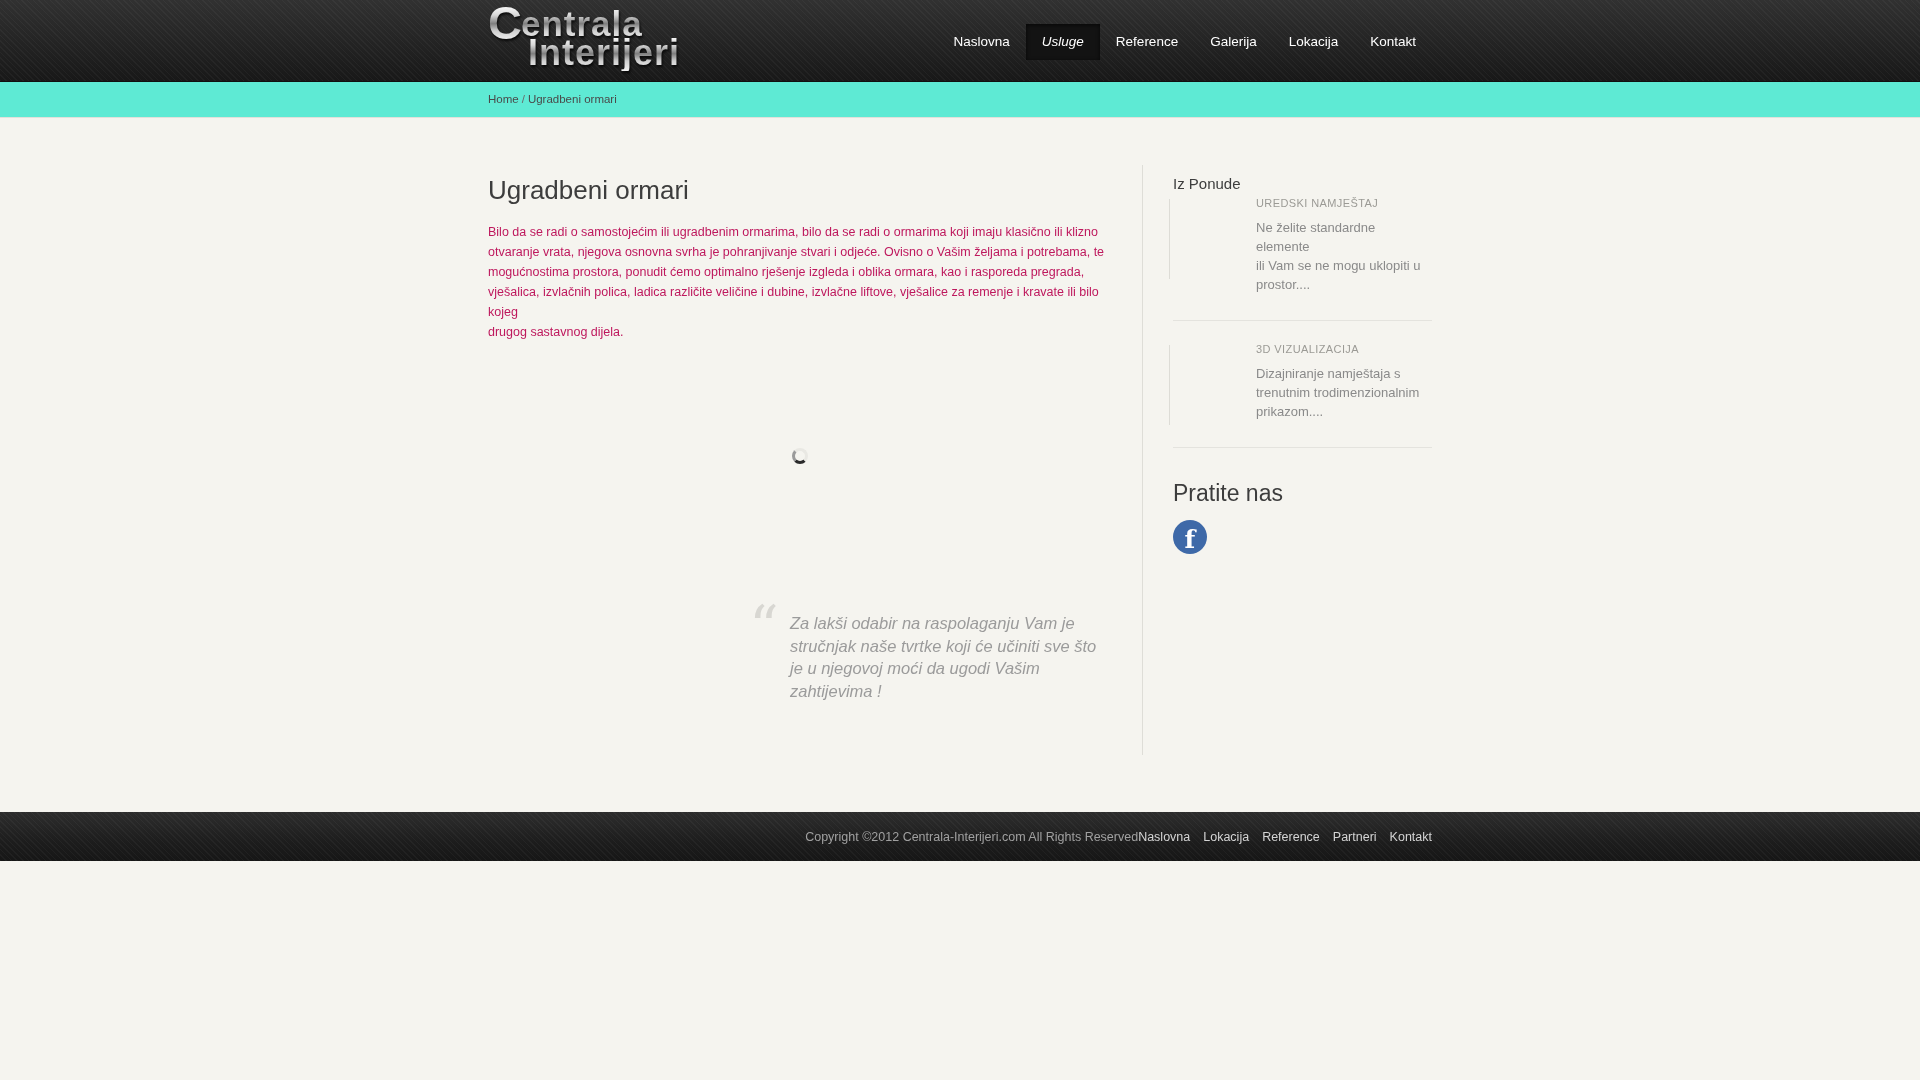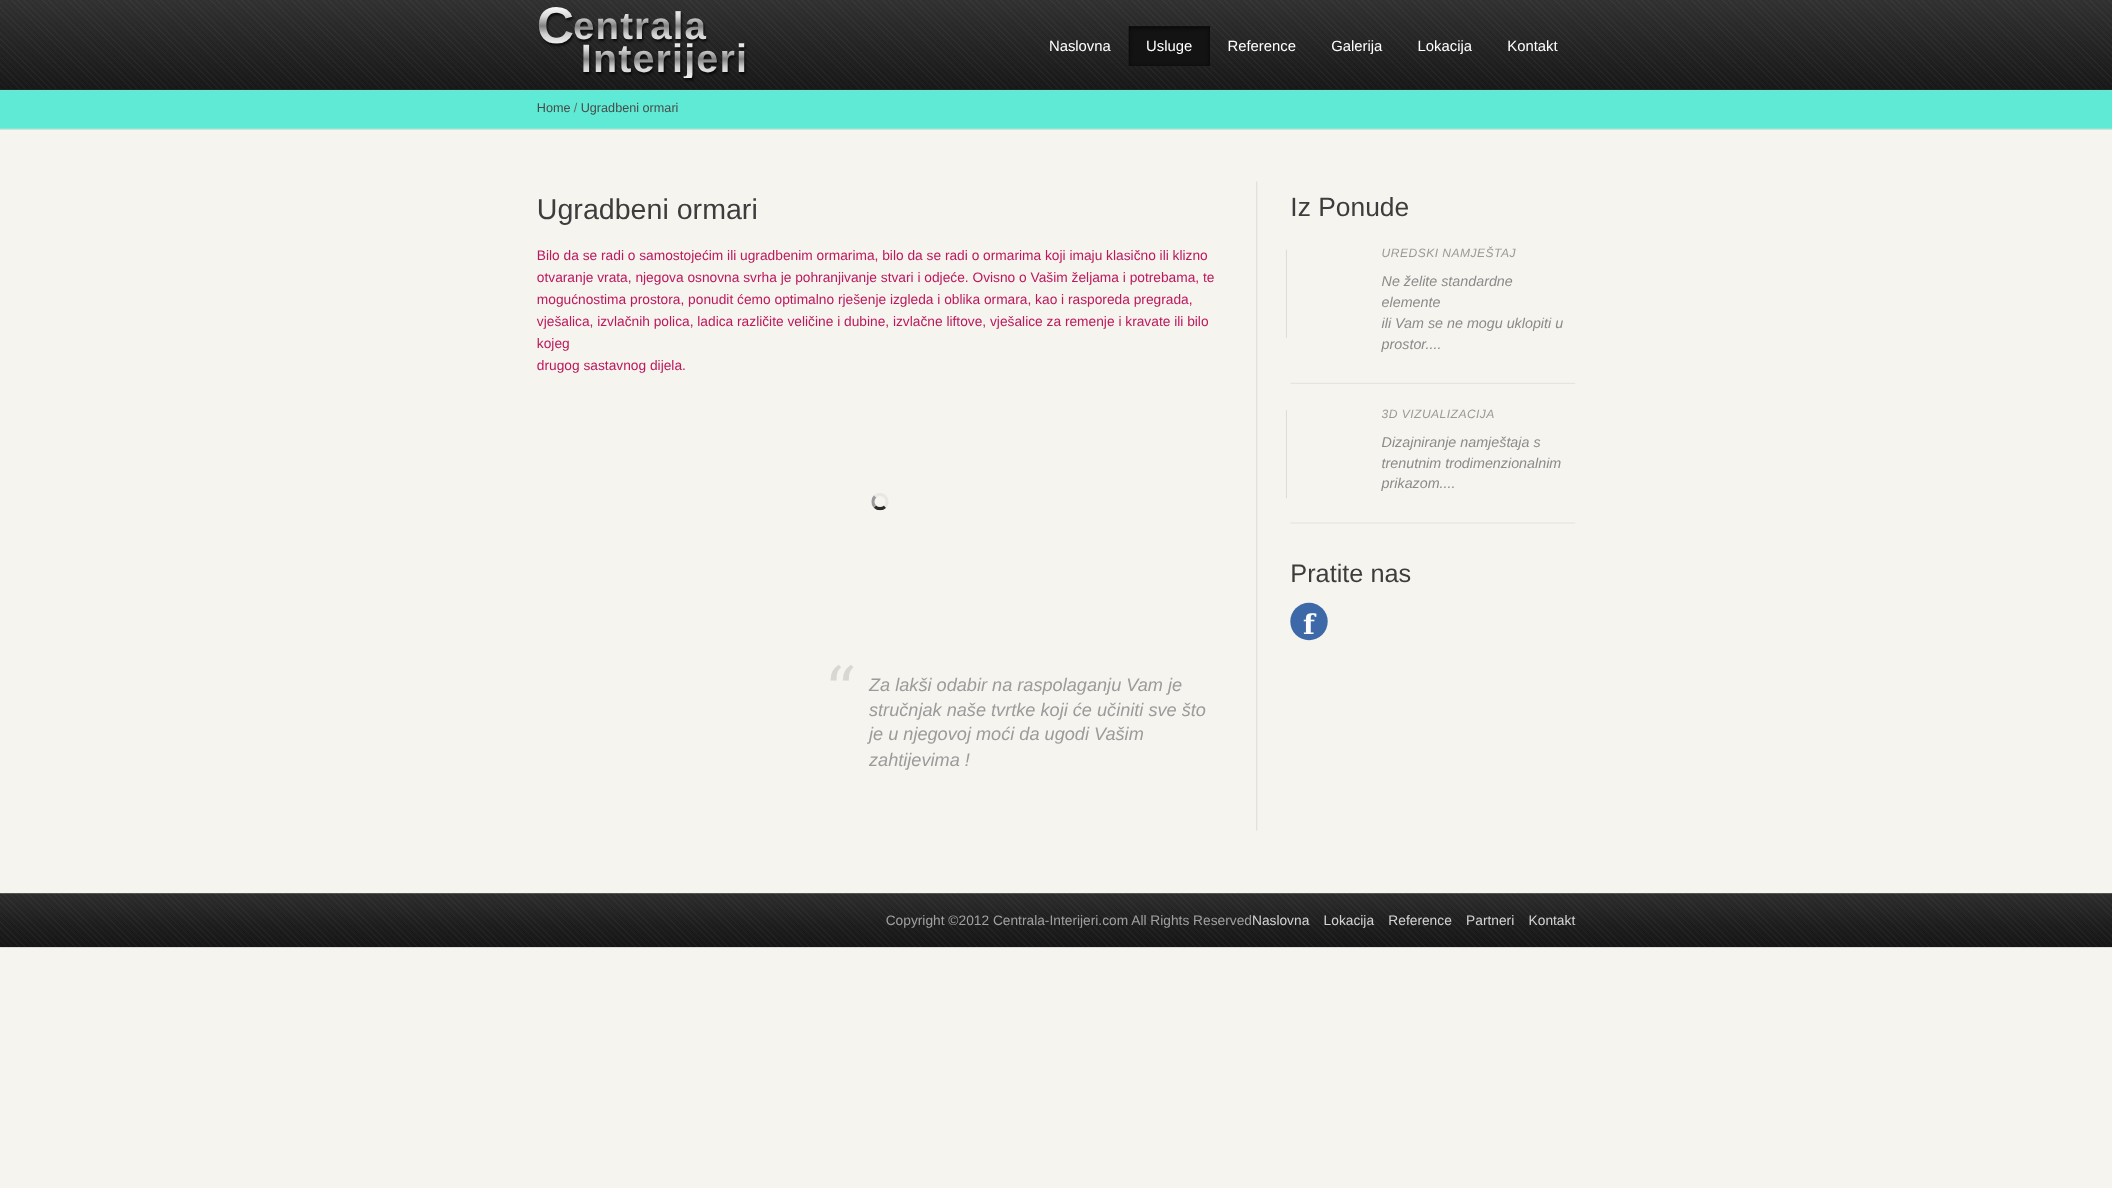--- a/index.html
+++ b/index.html
@@ -35,20 +35,21 @@
   .logo-line2 { font-size:36px; margin:-6px 0 12px 40px; }
 
   nav.main-nav { margin-left:auto; margin-top:24px; display:flex; }
   .nav-link {
     display:inline-block; height:36px; line-height:36px; padding:0 16px;
     color:#ffffff; font-size:13.5px; text-decoration:none; cursor:pointer;
   }
   .nav-link.active {
     background:#131313; border-radius:0;
     box-shadow:inset 0 1px 4px rgba(0,0,0,0.7);
+    font-style:italic;
   }
 
   
   .breadcrumb-bar {
     height:36px; line-height:35px;
     background:#5eead4;
     border-bottom:1px solid #e2e1db;
     font-size:11.5px; color:#4a4a4a;
   }
   .breadcrumb-bar a { color:#4a4a4a; text-decoration:none; cursor:pointer; }
@@ -87,22 +88,22 @@
     font-family:"DejaVu Serif", serif;
     font-size:58px; line-height:1; color:#d8d7d2;
   }
   blockquote.quote p {
     margin:0; font-style:italic; font-size:16.5px; line-height:22.5px;
     color:#9b9b9b; white-space:pre-line;
   }
 
   
   .sidebar-col { width:289px; padding-left:30px; }
-  h2.side-title { font-size:24px; }
-  .offer-list { margin-top:22px;font-style:italic; }
+  h2.side-title { font-size:15px; }
+  .offer-list { margin-top:5px; }
   .offer-item {
     position:relative; padding:0 0 26px 83px; margin-bottom:22px;
     border-bottom:1px solid #e4e3de; cursor:pointer;
   }
   .offer-item::before {
     content:""; position:absolute; left:-4px; top:2px; height:80px;
     border-left:1px solid #dddcd6;
   }
   .offer-title {
     font-size:11px; letter-spacing:0.4px; color:#9b9a95;

